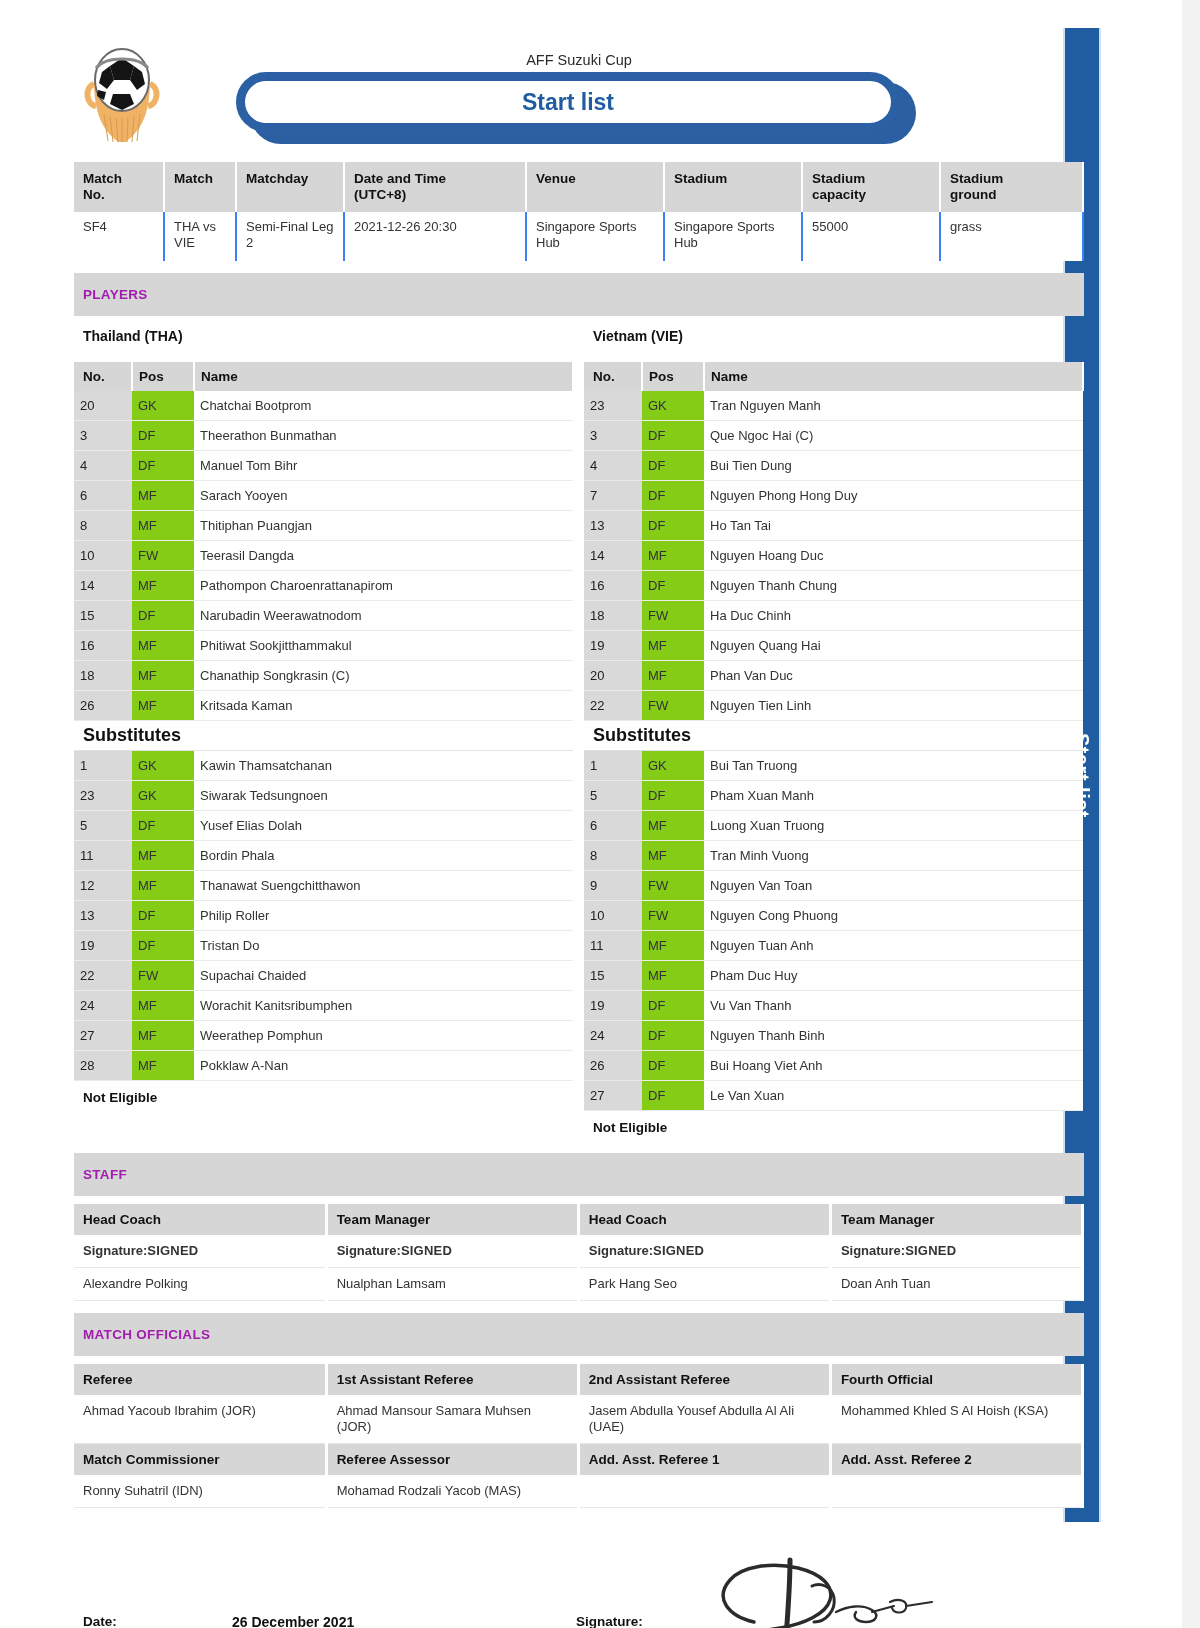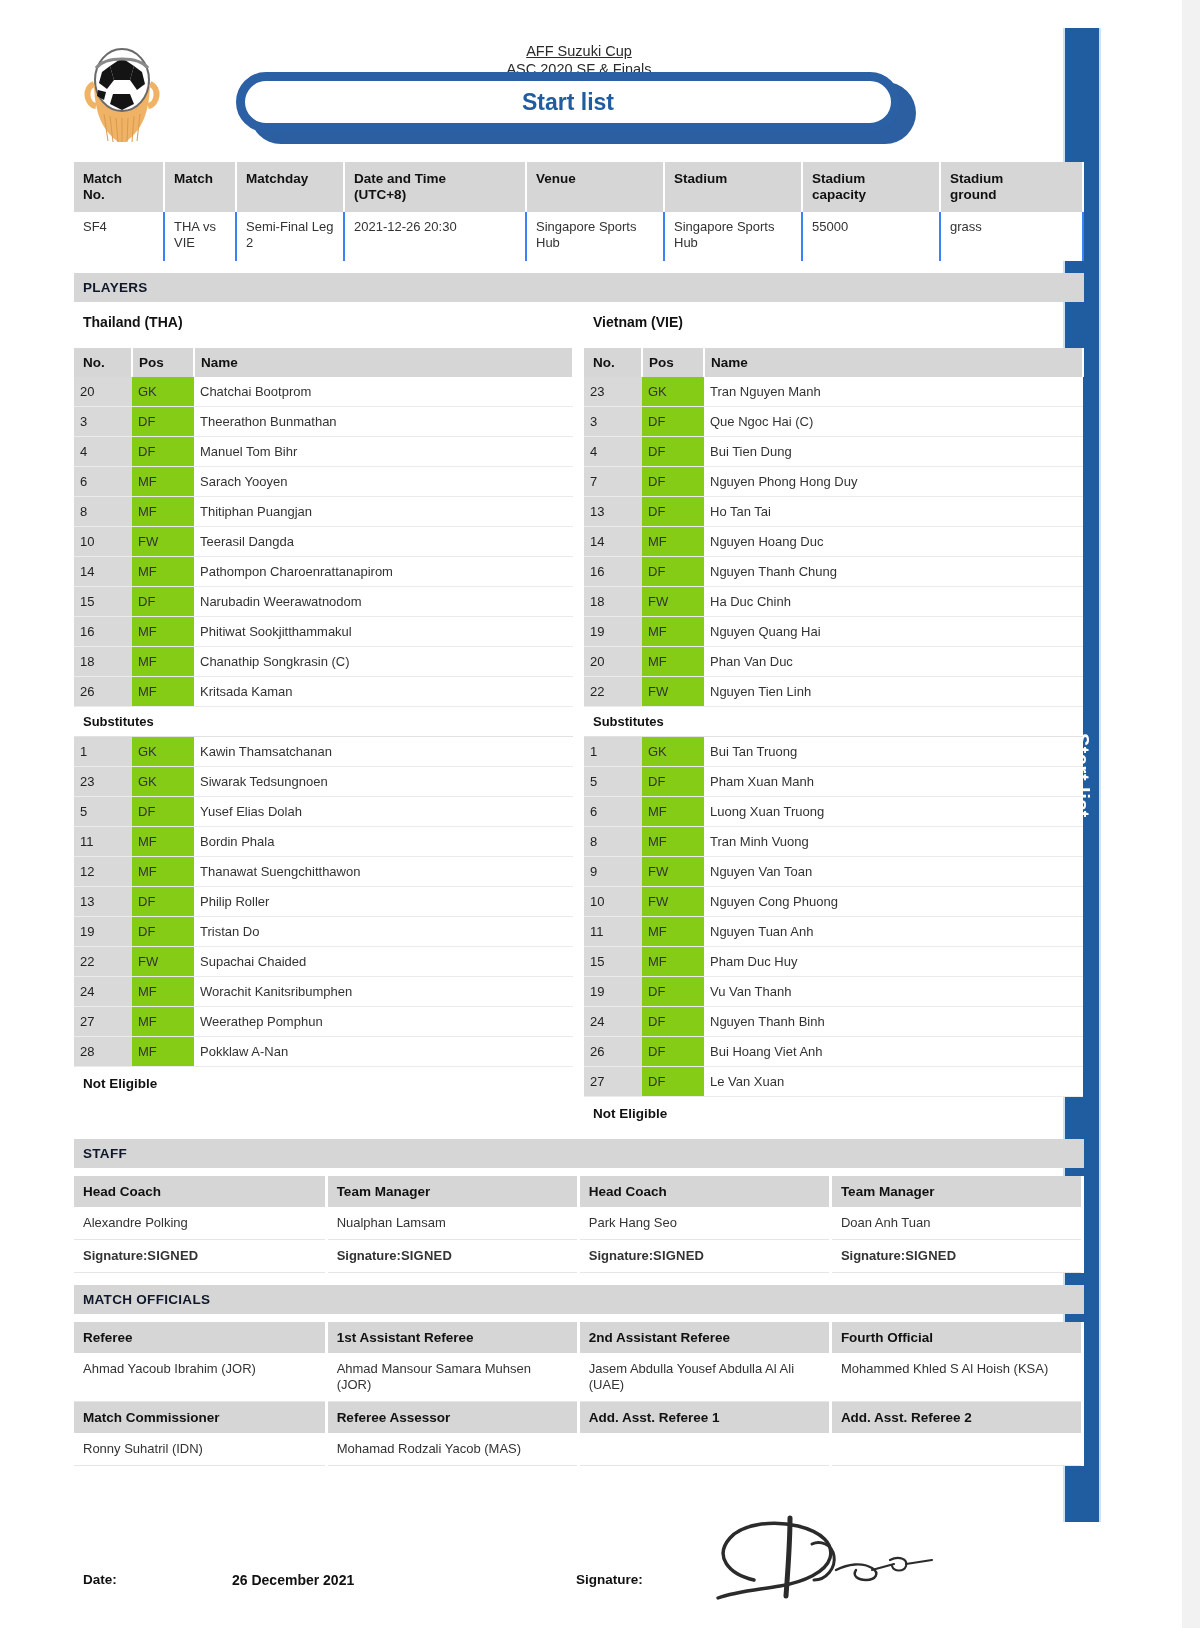--- a/index.html
+++ b/index.html
@@ -61,26 +61,25 @@
     left: 8px;
     top: 8px;
     width: 80px;
     height: 104px;
   }
   .logo svg { display: block; }
 
   .comp-lines {
     position: absolute;
     left: 0; right: 0;
-    top: 8px;
+    top: 17px;
     text-align: center;
     color: #2b2b2b;
     font-size: 14.5px;
     line-height: 18px;
-    text-decoration: underline;
   }
 
   .banner-wrap {
     position: absolute;
     left: 162px;
     top: 38px;
     width: 680px;
     height: 72px;
   }
   .banner-shadow {
@@ -127,24 +126,24 @@
     color: #333;
     padding: 7px 8px 10px 9px;
     vertical-align: top;
     font-size: 13px;
     line-height: 16px;
     border-right: 2px solid #3b82f6;
   }
 
   .sectionbar {
     background: #d6d6d6;
-    color: #0f172a;
+    color: #a21caf;
     font-weight: bold;
     font-size: 13.5px;
-    padding: 7px 9px;
+    padding: 14px 9px;
     margin-top: 12px;
     letter-spacing: 0.3px;
   }
 
   
   .teams {
     display: flex;
     gap: 10px;
     margin-top: 10px;
   }
@@ -178,21 +177,21 @@
     padding-right: 14px;
     background: #d9d9d9;
     color: #222;
   }
   .ptable td.c-pos { width: 62px; background: #84cc16; }
   .ptable td.c-name { background: #ffffff; }
   .subs-row td {
     background: #ffffff;
     font-weight: bold;
     color: #111;
-    font-size: 13px;
+    font-size: 18px;
     padding: 7px 9px;
     border-bottom: 1px solid #e2e2e2;
     border-top: 1px solid #e2e2e2;
   }
   .noteligible {
     font-weight: bold;
     font-size: 13.5px;
     color: #111;
     padding: 9px 0 6px 9px;
   }
@@ -640,30 +639,30 @@
       <thead>
         <tr>
           <th>Head Coach</th>
           <th>Team Manager</th>
           <th>Head Coach</th>
           <th>Team Manager</th>
         </tr>
       </thead>
       <tbody>
         <tr>
+          <td class="sig"><span>Signature:</span><b>SIGNED</b></td>
+          <td class="sig"><span>Signature:</span><b>SIGNED</b></td>
+          <td class="sig"><span>Signature:</span><b>SIGNED</b></td>
+          <td class="sig"><span>Signature:</span><b>SIGNED</b></td>
+        </tr>
+        <tr>
           <td>Alexandre Polking</td>
           <td>Nualphan Lamsam</td>
           <td>Park Hang Seo</td>
           <td>Doan Anh Tuan</td>
-        </tr>
-        <tr>
-          <td class="sig"><span>Signature:</span><b>SIGNED</b></td>
-          <td class="sig"><span>Signature:</span><b>SIGNED</b></td>
-          <td class="sig"><span>Signature:</span><b>SIGNED</b></td>
-          <td class="sig"><span>Signature:</span><b>SIGNED</b></td>
         </tr>
       </tbody>
     </table>
 
     <div class="sectionbar">MATCH OFFICIALS</div>
     <table class="grid4 officials">
       <thead>
         <tr>
           <th>Referee</th>
           <th>1st Assistant Referee</th>

